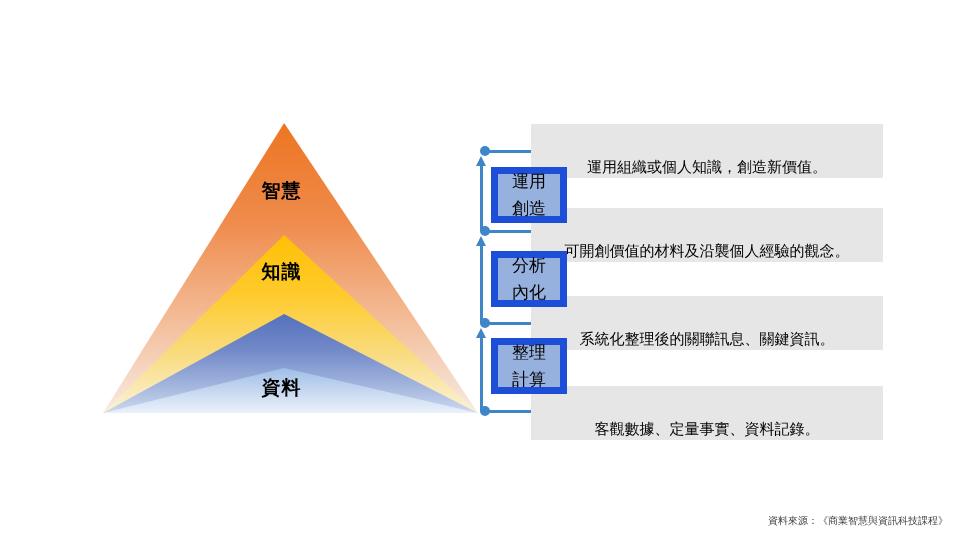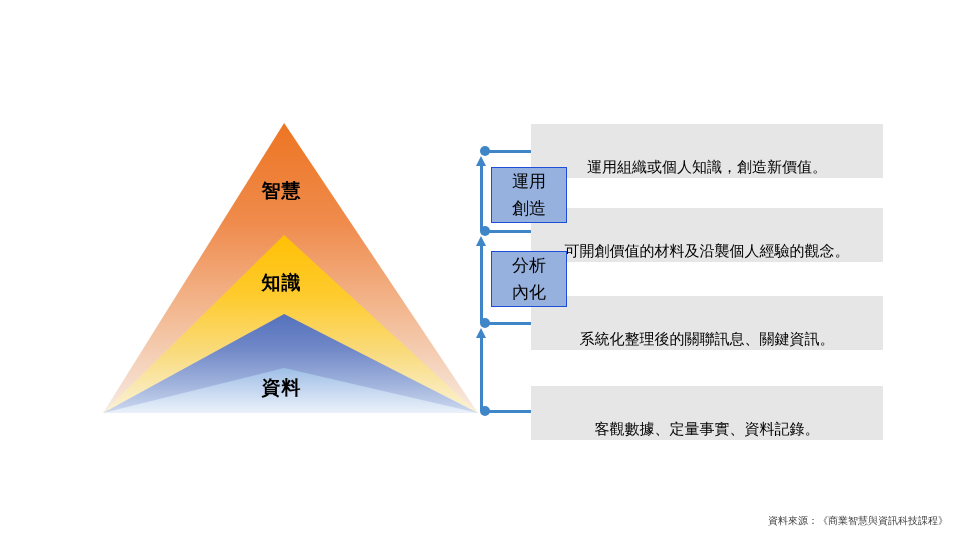--- a/index.html
+++ b/index.html
@@ -19,36 +19,36 @@
     background:linear-gradient(to bottom,#FFC005 0%,#FECB2D 34%,#F9DC82 68%,#FAEDC4 92%,#FBF3D8 100%);}
   .tri-information{top:191px;height:99px;
     background:linear-gradient(to bottom,#5371BC 0%,#7289C8 36%,#9FB2DC 70%,#CDD9EE 100%);}
   .tri-data{top:245px;height:45px;
     background:linear-gradient(to bottom,#9EBFE6 0%,#C2D5EF 45%,#EAF1FA 100%);}
   .pyr-label{
     position:absolute;left:0;right:18px;text-align:center;
     font-size:19px;font-weight:bold;line-height:20px;letter-spacing:1px;
   }
   .pyr-label.l0{top:58px;}
-  .pyr-label.l1{top:150px;}
+  .pyr-label.l1{top:139px;}
   .pyr-label.l2{top:212px;}
   .pyr-label.l3{top:255px;}
   
   .desc-box{
     position:absolute;left:531px;width:352px;height:54px;background:#E7E6E6;
     display:flex;align-items:flex-end;justify-content:center;
     font-size:15px;line-height:22px;white-space:nowrap;
   }
   .desc-box.d0{top:124px;}
   .desc-box.d1{top:208px;}
   .desc-box.d2{top:296px;}
   .desc-box.d3{top:386px;}
   .trans-box{
     position:absolute;left:491px;width:76px;height:56px;
-    background:#97B1DE;border:1px solid #1d4ed8;box-sizing:border-box;
+    background:#97B1DE;border:7px solid #1d4ed8;box-sizing:border-box;
     display:flex;flex-direction:column;align-items:center;justify-content:center;
     font-size:17px;line-height:27px;
   }
   .trans-box.t0{top:167px;}
   .trans-box.t1{top:251px;}
   .trans-box.t2{top:338px;}
   
   .dot{position:absolute;width:10px;height:10px;border-radius:50%;background:#3E86C7;left:480px;}
   .dot.c0{top:146px;}
   .dot.c1{top:226px;}
@@ -101,20 +101,24 @@
   </div>
 
   <div class="trans-box t0">
     <span>運用</span>
     <span>創造</span>
   </div>
   <div class="trans-box t1">
     <span>分析</span>
     <span>內化</span>
   </div>
+  <div class="trans-box t2">
+    <span>整理</span>
+    <span>計算</span>
+  </div>
 
   <div class="dot c0"></div>
   <div class="dot c1"></div>
   <div class="dot c2"></div>
   <div class="dot c3"></div>
   <div class="hline c0"></div>
   <div class="hline c1"></div>
   <div class="hline c2"></div>
   <div class="hline c3"></div>
 

